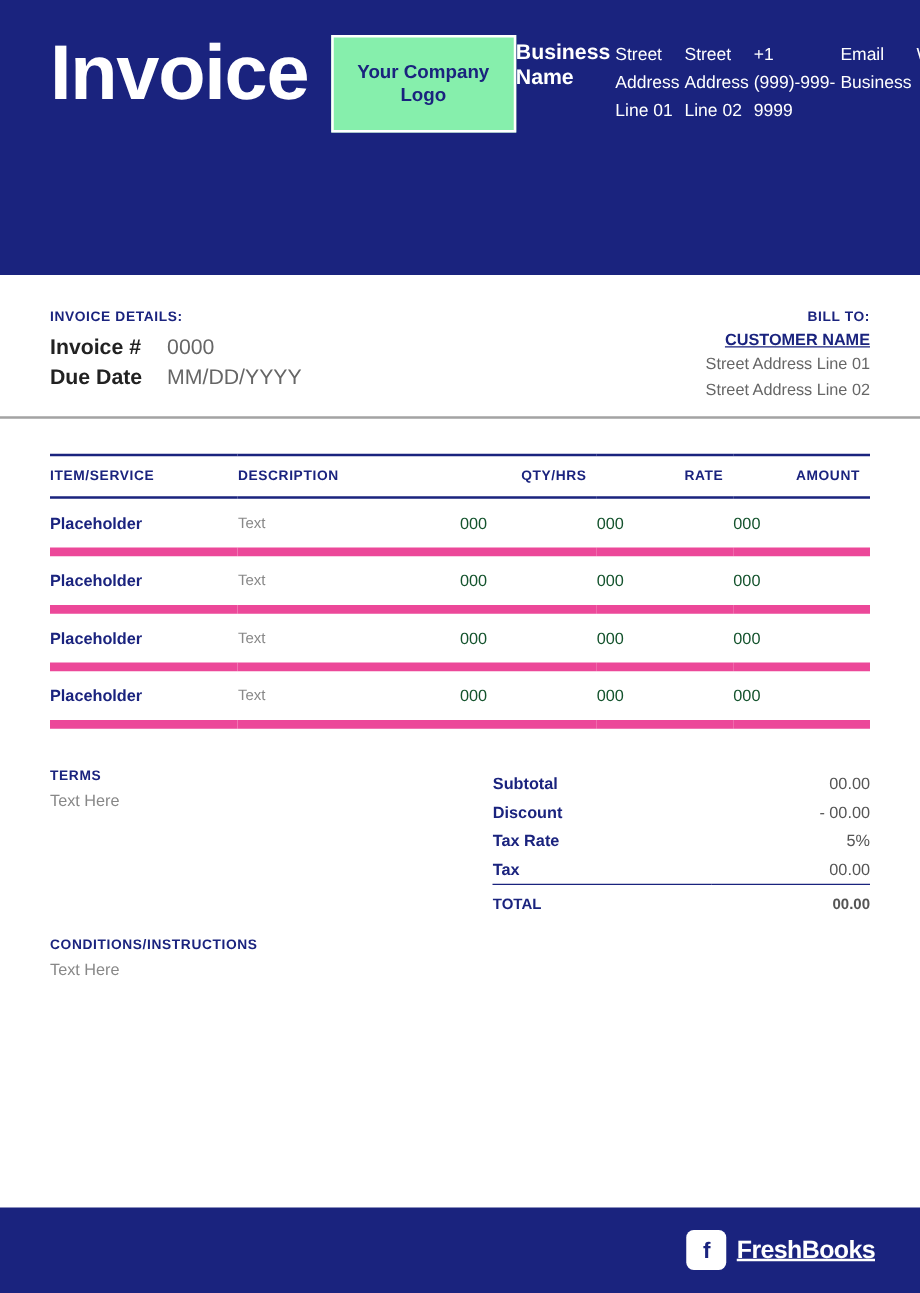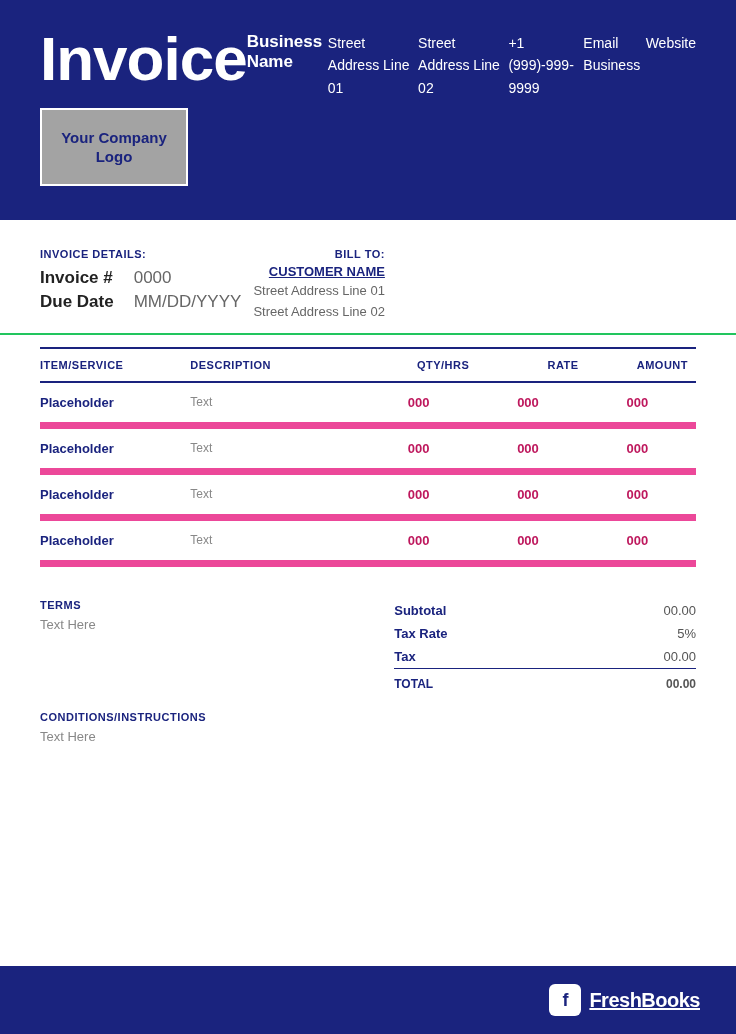--- a/index.html
+++ b/index.html
@@ -15,38 +15,38 @@
     .header {
       background-color: #1a237e;
       padding: 28px 40px 28px 40px;
       display: flex;
       justify-content: space-between;
       align-items: flex-start;
       min-height: 220px;
     }
     .header-left {
       display: flex;
-      flex-direction: column;
+      flex-direction: row;
       gap: 18px;
     }
     .invoice-title {
       font-size: 62px;
       font-weight: 900;
       color: #fff;
       line-height: 1;
       letter-spacing: -1px;
     }
     .logo-box {
       border: 2px solid #fff;
       width: 148px;
       height: 78px;
       display: flex;
       align-items: center;
       justify-content: center;
-      background: #a3a3a3;
+      background: #86efac;
     }
     .logo-text {
       color: #1a237e;
       font-size: 15px;
       font-weight: bold;
       text-align: center;
       line-height: 1.3;
     }
     .header-right {
       color: #fff;
@@ -64,23 +64,24 @@
     .business-detail {
       font-size: 14px;
       color: #fff;
       line-height: 1.6;
     }
 
     
     .info-section {
       padding: 28px 40px 10px 40px;
       display: flex;
+      justify-content: space-between;
       align-items: flex-start;
-      border-bottom: 2px solid #22c55e;
-      margin-bottom: 2px;
+      border-bottom: 2px solid #a3a3a3;
+      margin-bottom: 18px;
     }
     .invoice-details h3 {
       font-size: 11px;
       font-weight: 700;
       color: #1a237e;
       letter-spacing: 0.5px;
       margin-bottom: 6px;
     }
     .invoice-details table {
       border-collapse: collapse;
@@ -151,23 +152,22 @@
     }
     .items-table tbody tr td.item-name {
       font-weight: 800;
       color: #1a237e;
     }
     .items-table tbody tr td.desc {
       color: #888;
       font-size: 12px;
     }
     .items-table tbody tr td.right {
-      text-align: center;
-      color: #be185d;
-      font-weight: bold;
+      text-align: left;
+      color: #14532d;
     }
     .th-item { width: 22%; }
     .th-desc { width: 26%; }
     .th-qty { width: 16%; text-align: right; }
     .th-rate { width: 16%; text-align: right; }
     .th-amount { width: 16%; text-align: right; }
 
     
     .bottom-section {
       padding: 24px 40px 16px 40px;
@@ -376,20 +376,24 @@
       <div class="terms-text">Text Here</div>
     </div>
     <div class="totals-section">
       <table class="totals-table">
         <tbody>
           <tr>
             <td>Subtotal</td>
             <td>00.00</td>
           </tr>
           <tr>
+            <td>Discount</td>
+            <td>- 00.00</td>
+          </tr>
+          <tr>
             <td>Tax Rate</td>
             <td>5%</td>
           </tr>
           <tr>
             <td>Tax</td>
             <td>00.00</td>
           </tr>
           <tr class="divider-row total-row">
             <td>TOTAL</td>
             <td>00.00</td>

